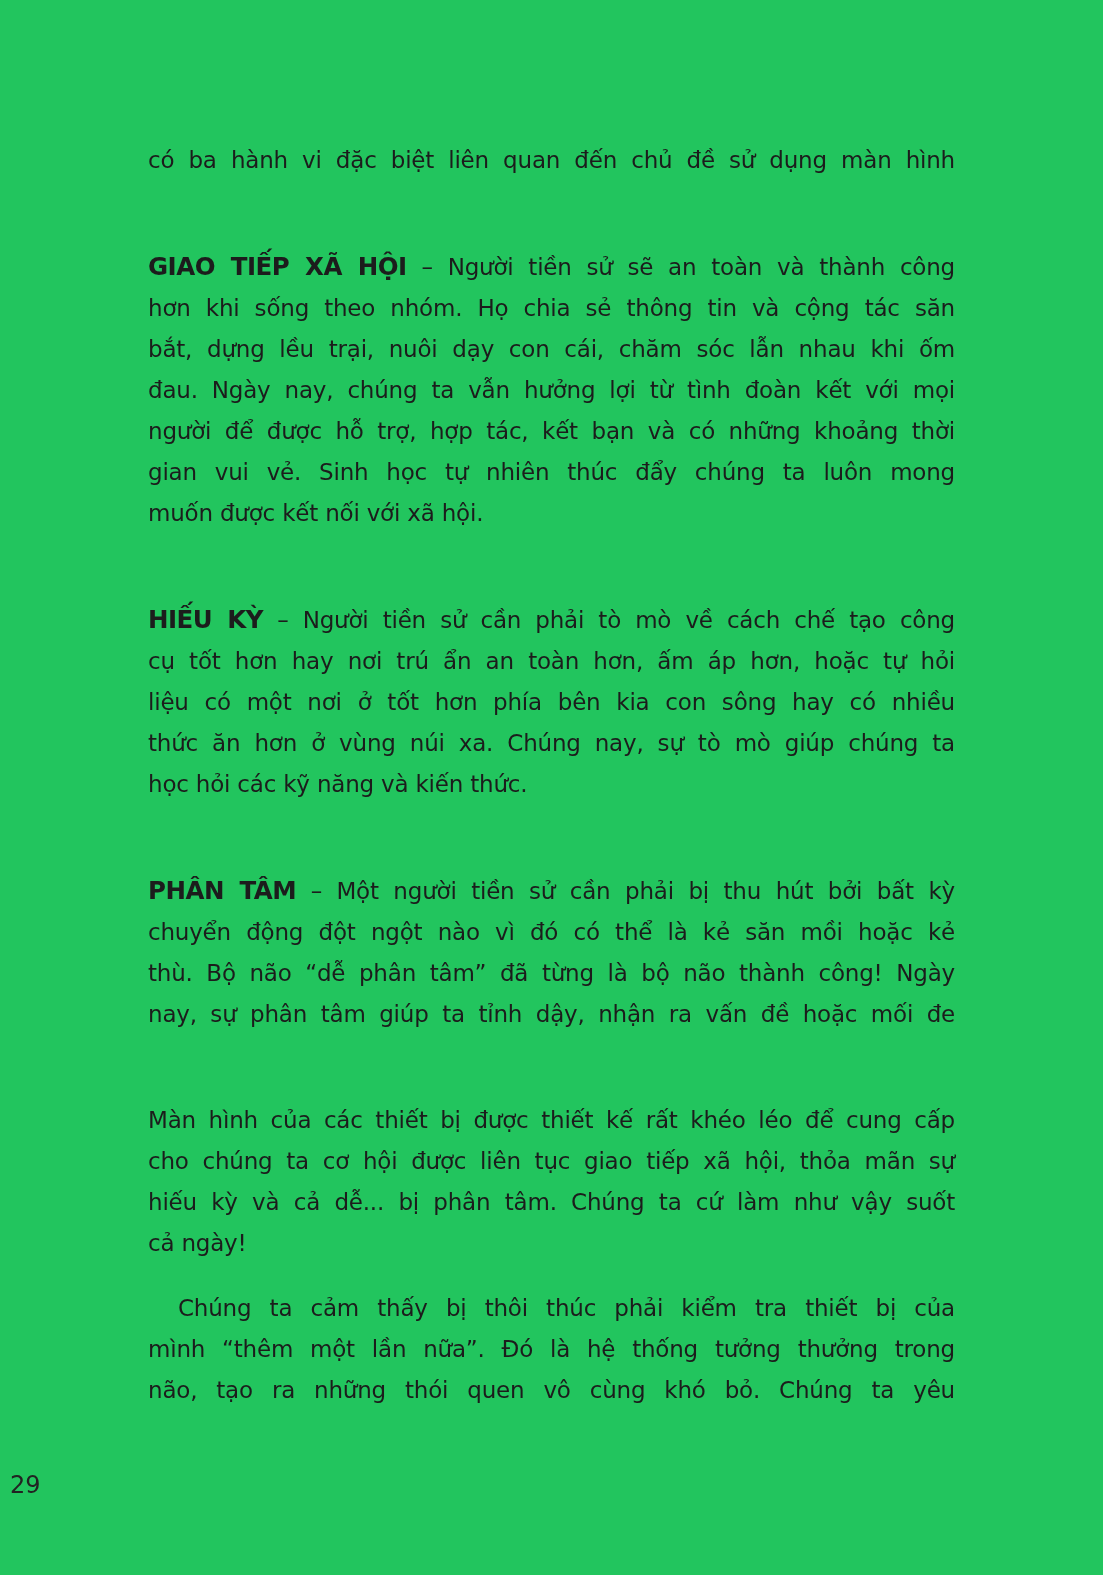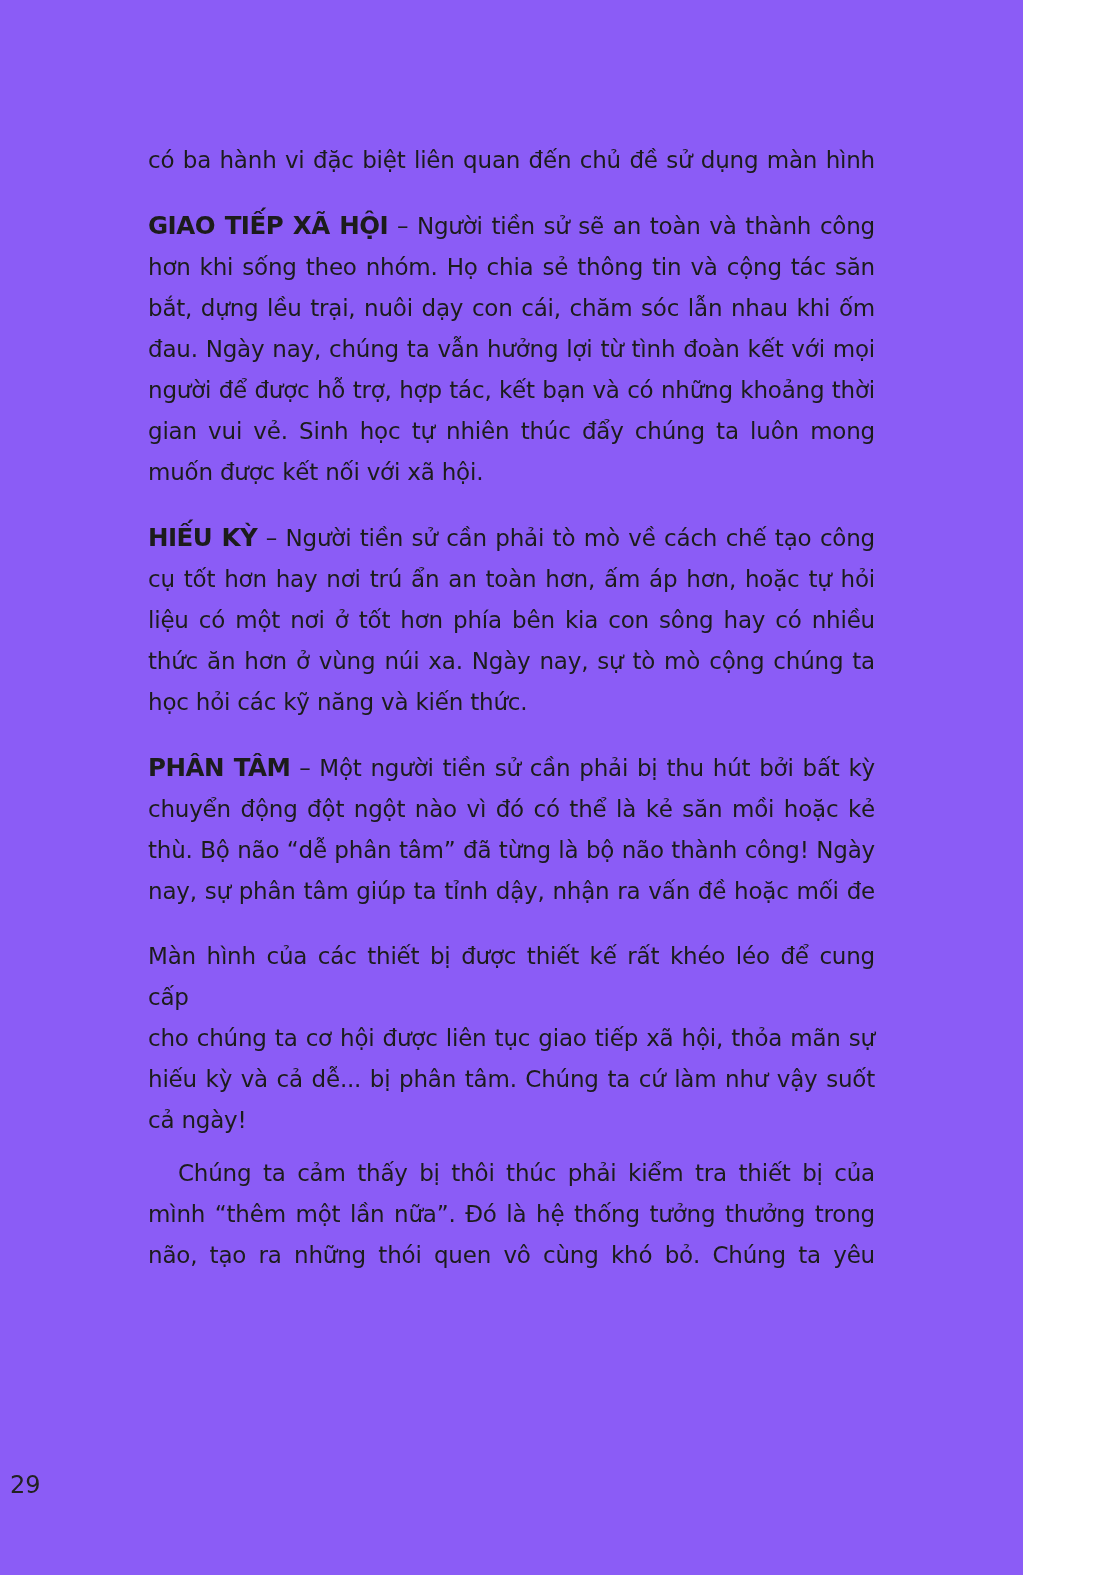--- a/index.html
+++ b/index.html
@@ -3,37 +3,37 @@
 <meta charset="utf-8">
 <title>Book page 29</title>
 <style>
   html, body {
     margin: 0;
     padding: 0;
     background: #ffffff;
   }
   .page {
     position: relative;
-    width: 1023px;
+    width: 1103px;
     height: 1575px;
-    background: #8b5cf6;
+    background: #22c55e;
     overflow: hidden;
     font-family: "DejaVu Sans", "Liberation Sans", sans-serif;
     color: #1c1c1c;
   }
   .content {
     position: absolute;
     top: 140px;
     left: 148px;
     right: 148px;
   }
   .block { margin: 0; }
   .gap-none { margin-top: 0; }
-  .gap-lg { margin-top: 24px; }
-  .gap-sm { margin-top: 12px; }
+  .gap-lg { margin-top: 65px; }
+  .gap-sm { margin-top: 24px; }
   .line {
     font-size: 23px;
     line-height: 41px;
     letter-spacing: -0.2px;
     white-space: normal;
     color: #1c1c1c;
   }
   .line.justify {
     text-align: justify;
     text-align-last: justify;
@@ -77,21 +77,21 @@
         <div class="line justify">bắt, dựng lều trại, nuôi dạy con cái, chăm sóc lẫn nhau khi ốm</div>
         <div class="line justify">đau. Ngày nay, chúng ta vẫn hưởng lợi từ tình đoàn kết với mọi</div>
         <div class="line justify">người để được hỗ trợ, hợp tác, kết bạn và có những khoảng thời</div>
         <div class="line justify">gian vui vẻ. Sinh học tự nhiên thúc đẩy chúng ta luôn mong</div>
         <div class="line left">muốn được kết nối với xã hội.</div>
       </div>
       <div class="block gap-lg">
         <div class="line justify"><span class="heading">HIẾU KỲ</span> <span>– Người tiền sử cần phải tò mò về cách chế tạo công</span></div>
         <div class="line justify">cụ tốt hơn hay nơi trú ẩn an toàn hơn, ấm áp hơn, hoặc tự hỏi</div>
         <div class="line justify">liệu có một nơi ở tốt hơn phía bên kia con sông hay có nhiều</div>
-        <div class="line justify">thức ăn hơn ở vùng núi xa. Ngày nay, sự tò mò cộng chúng ta</div>
+        <div class="line justify">thức ăn hơn ở vùng núi xa. Chúng nay, sự tò mò giúp chúng ta</div>
         <div class="line left">học hỏi các kỹ năng và kiến thức.</div>
       </div>
       <div class="block gap-lg">
         <div class="line justify"><span class="heading">PHÂN TÂM</span> <span>– Một người tiền sử cần phải bị thu hút bởi bất kỳ</span></div>
         <div class="line justify">chuyển động đột ngột nào vì đó có thể là kẻ săn mồi hoặc kẻ</div>
         <div class="line justify">thù. Bộ não “dễ phân tâm” đã từng là bộ não thành công! Ngày</div>
         <div class="line justify">nay, sự phân tâm giúp ta tỉnh dậy, nhận ra vấn đề hoặc mối đe</div>
       </div>
       <div class="block gap-lg">
         <div class="line justify">Màn hình của các thiết bị được thiết kế rất khéo léo để cung cấp</div>

